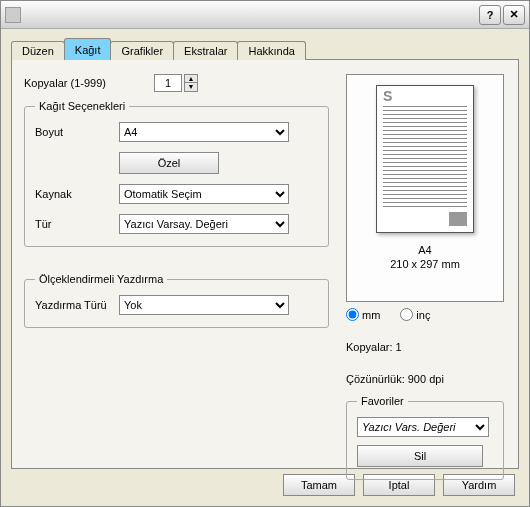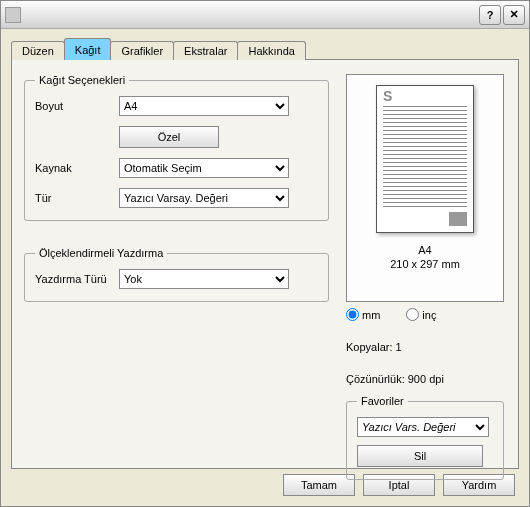--- a/index.html
+++ b/index.html
@@ -28,21 +28,21 @@
 select { width: 170px; height: 20px; border: 1px solid #888; background: #fff; }
 .btn { height: 22px; border: 1px solid #888; background: linear-gradient(to bottom, #fefefe, #ddd); border-radius: 0; padding: 0 16px; cursor: pointer; }
 .right-panel { position: absolute; right: 14px; top: 14px; width: 158px; }
 .preview-box { border: 1px solid #888; background: #fdfdfd; height: 228px; display: flex; flex-direction: column; align-items: center; padding: 10px; }
 .paper { width: 98px; height: 148px; border: 1px solid #555; background: #fff; box-shadow: 2px 2px 4px rgba(0,0,0,0.3); padding: 6px; position: relative; }
 .paper-s { position: absolute; top: 2px; left: 6px; font-size: 14px; color: #888; font-weight: bold; }
 .paper-lines { margin-top: 14px; }
 .paper-lines div { height: 1px; background: #888; margin-bottom: 3px; }
 .paper-sq { position: absolute; bottom: 6px; right: 6px; width: 18px; height: 14px; background: #999; }
 .preview-caption { text-align: center; margin-top: 10px; line-height: 14px; }
-.unit-row { display: flex; align-items: center; margin-top: 6px; gap: 8px; }
+.unit-row { display: flex; align-items: center; margin-top: 6px; gap: 2px; }
 .unit-row label { margin-right: 18px; cursor: pointer; display: flex; align-items: center; gap: 3px; }
 .info-line { margin-top: 20px; }
 .fav-fieldset { margin-top: 10px; }
 .fav-fieldset select { width: 132px; font-style: italic; }
 .fav-del { width: 126px; text-align: center; display: block; margin-top: 8px; }
 .logo { position: absolute; left: 20px; bottom: 48px; font-family: Arial; }
 .logo .l1 { font-style: italic; font-weight: bold; font-size: 14px; letter-spacing: 1px; }
 .logo .l2 { font-size: 8px; font-weight: bold; letter-spacing: 1px; margin-left: 30px; }
 .footer-btns { position: absolute; right: 14px; bottom: 10px; display: flex; gap: 8px; }
 .footer-btns .btn { width: 72px; text-align: center; }
@@ -65,20 +65,30 @@
       <div class="tab">Düzen</div>
       <div class="tab active">Kağıt</div>
       <div class="tab">Grafikler</div>
       <div class="tab">Ekstralar</div>
       <div class="tab">Hakkında</div>
     </div>
 
     <div class="tabpanel">
 
       <div class="left-col">
+        <div class="row">
+          <span class="copies-label">Kopyalar (1-999)</span>
+          <div class="spinner">
+            <input type="text" value="1" style="">
+            <div class="spinner-btns">
+              <div>▲</div>
+              <div>▼</div>
+            </div>
+          </div>
+        </div>
 
         <fieldset>
           <legend>Kağıt Seçenekleri</legend>
           <div class="field-row">
             <label>Boyut</label>
             <select><option>A4</option></select>
           </div>
           <div class="field-row">
             <label></label>
             <button class="btn" style="width:100px">Özel</button>

